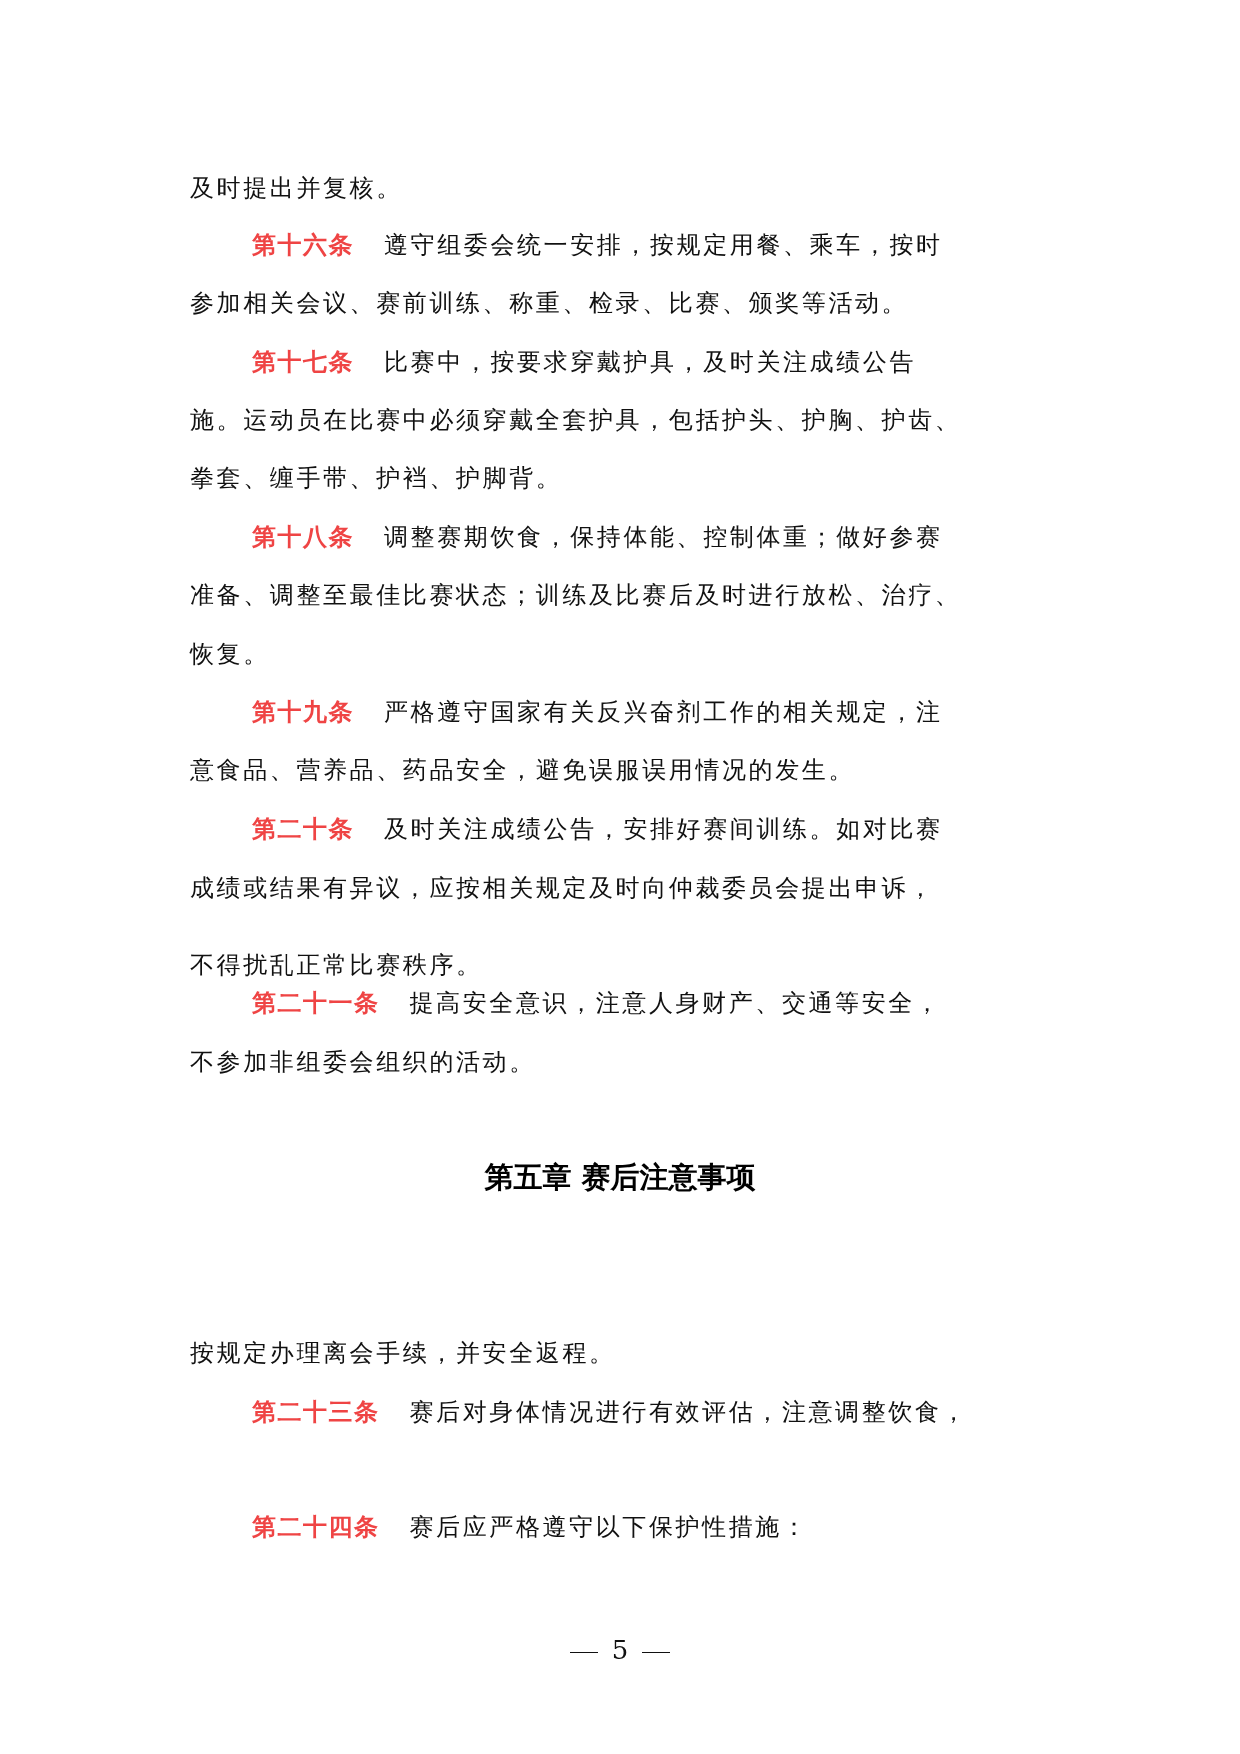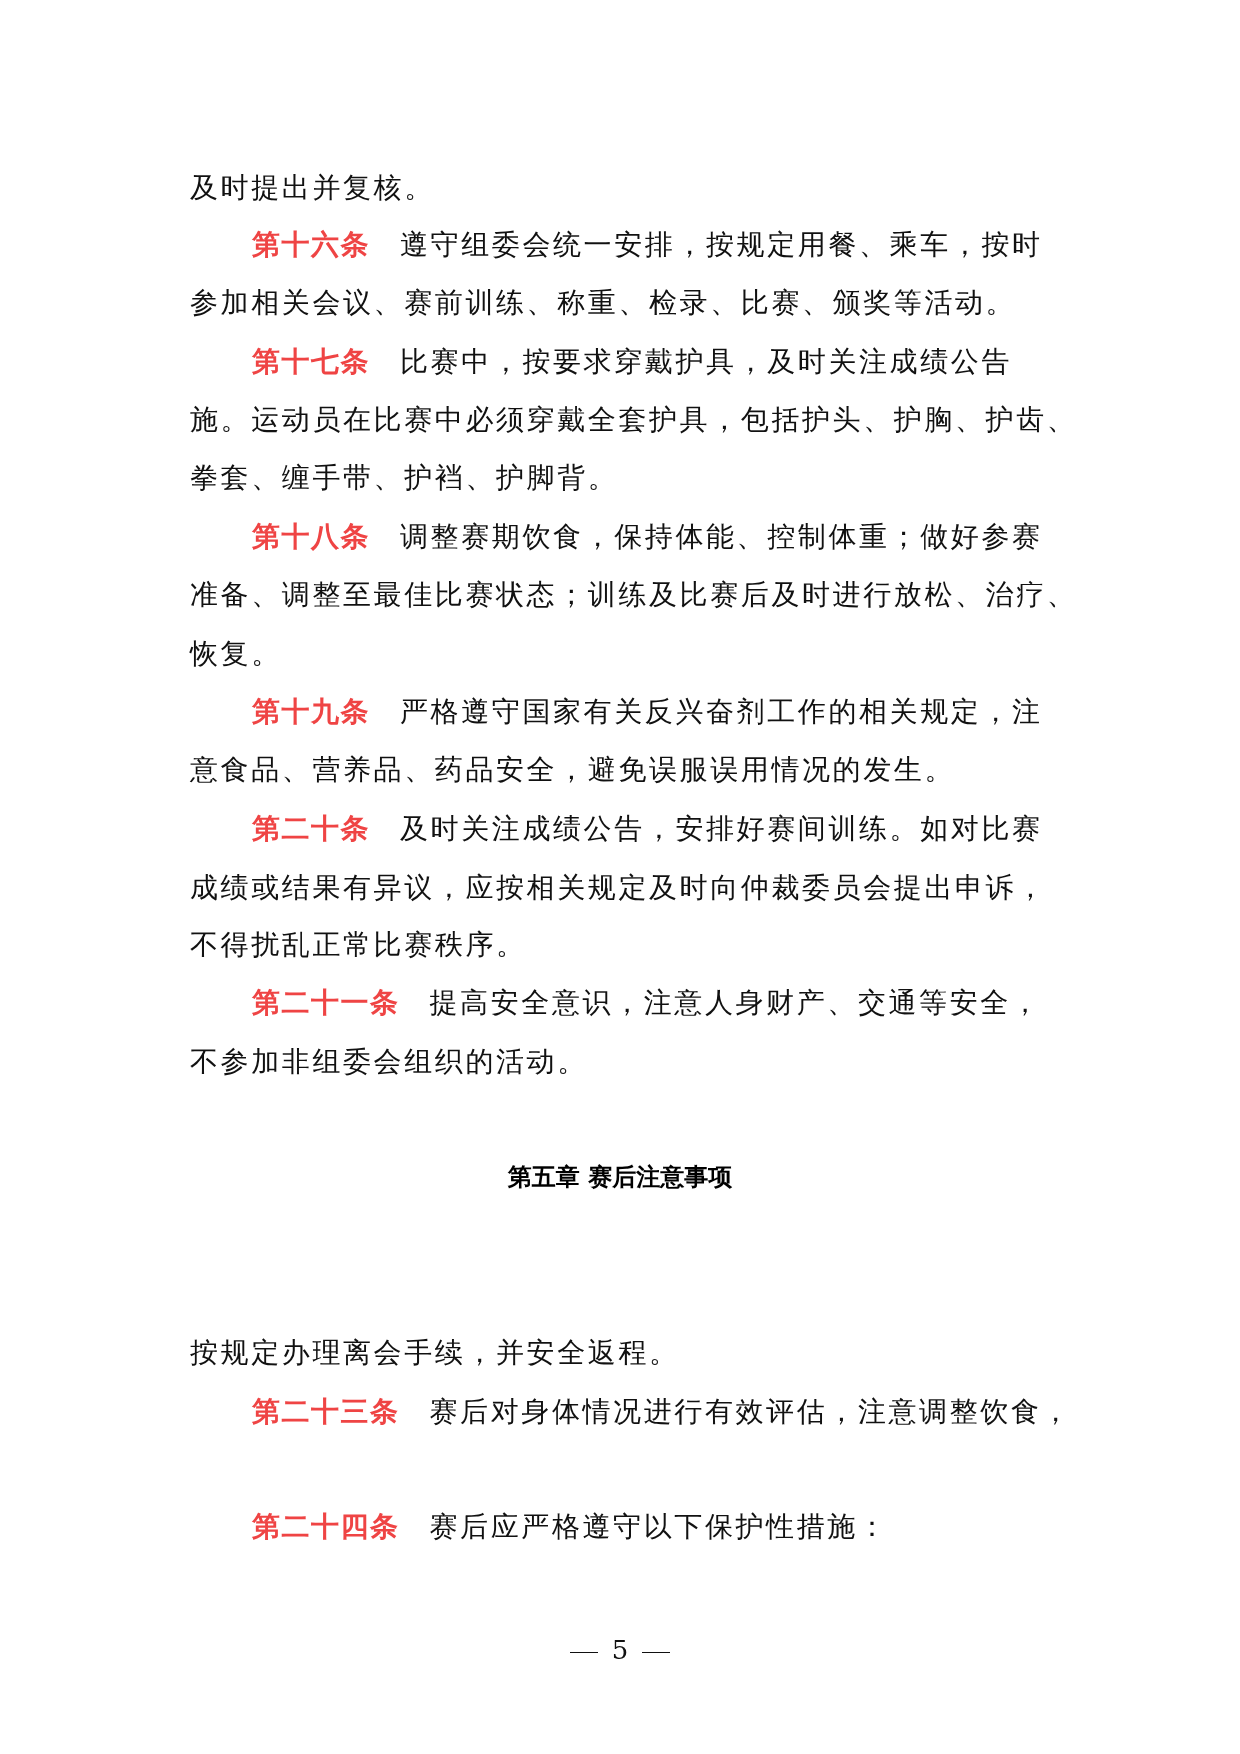--- a/index.html
+++ b/index.html
@@ -4,42 +4,42 @@
   <style>
     html, body { margin: 0; padding: 0; background: #ffffff; }
     body { width: 1240px; height: 1754px; position: relative; overflow: hidden; }
     .page { position: absolute; left: 0; top: 0; width: 1240px; height: 1754px; background: #ffffff; color: #000; }
     .line {
       position: absolute;
       left: 190px;
       height: 40px;
       line-height: 40px;
       font-family: "DejaVu Serif", "Liberation Serif", serif;
-      font-size: 28px;
+      font-size: 24px;
       letter-spacing: 2.6px;
       white-space: nowrap;
       color: #111;
     }
     .line.indent { left: 252px; }
     .art-num {
       font-family: "DejaVu Sans", "Liberation Sans", sans-serif;
       font-weight: bold;
       letter-spacing: 1.5px;
       color: #ef4444;
       margin-right: 30px;
     }
     .chapter-title {
       position: absolute;
       left: 0; width: 1240px;
       top: 1157px;
       height: 40px; line-height: 40px;
       text-align: center;
       font-family: "DejaVu Sans", "Liberation Sans", sans-serif;
       font-weight: bold;
-      font-size: 24px;
+      font-size: 29px;
       color: #000;
     }
     .page-number {
       position: absolute;
       left: 0; width: 1240px;
       top: 1634px;
       height: 32px; line-height: 32px;
       text-align: center;
       font-family: "DejaVu Serif", "Liberation Serif", serif;
       font-size: 26px;
@@ -73,21 +73,21 @@
 
   <div class="line indent" style="top:692px">
     <span class="art-num">第十九条</span><span>严格遵守国家有关反兴奋剂工作的相关规定，注</span>
   </div>
   <div class="line" style="top:750px">意食品、营养品、药品安全，避免误服误用情况的发生。</div>
 
   <div class="line indent" style="top:809px">
     <span class="art-num">第二十条</span><span>及时关注成绩公告，安排好赛间训练。如对比赛</span>
   </div>
   <div class="line" style="top:868px">成绩或结果有异议，应按相关规定及时向仲裁委员会提出申诉，</div>
-  <div class="line" style="top:925px">不得扰乱正常比赛秩序。</div>
+  <div class="line" style="top:945px">不得扰乱正常比赛秩序。</div>
 
   <div class="line indent" style="top:983px">
     <span class="art-num">第二十一条</span><span>提高安全意识，注意人身财产、交通等安全，</span>
   </div>
   <div class="line" style="top:1042px">不参加非组委会组织的活动。</div>
 
   <div class="chapter-title">第五章 赛后注意事项</div>
 
   <div class="line" style="top:1333px">按规定办理离会手续，并安全返程。</div>
 

